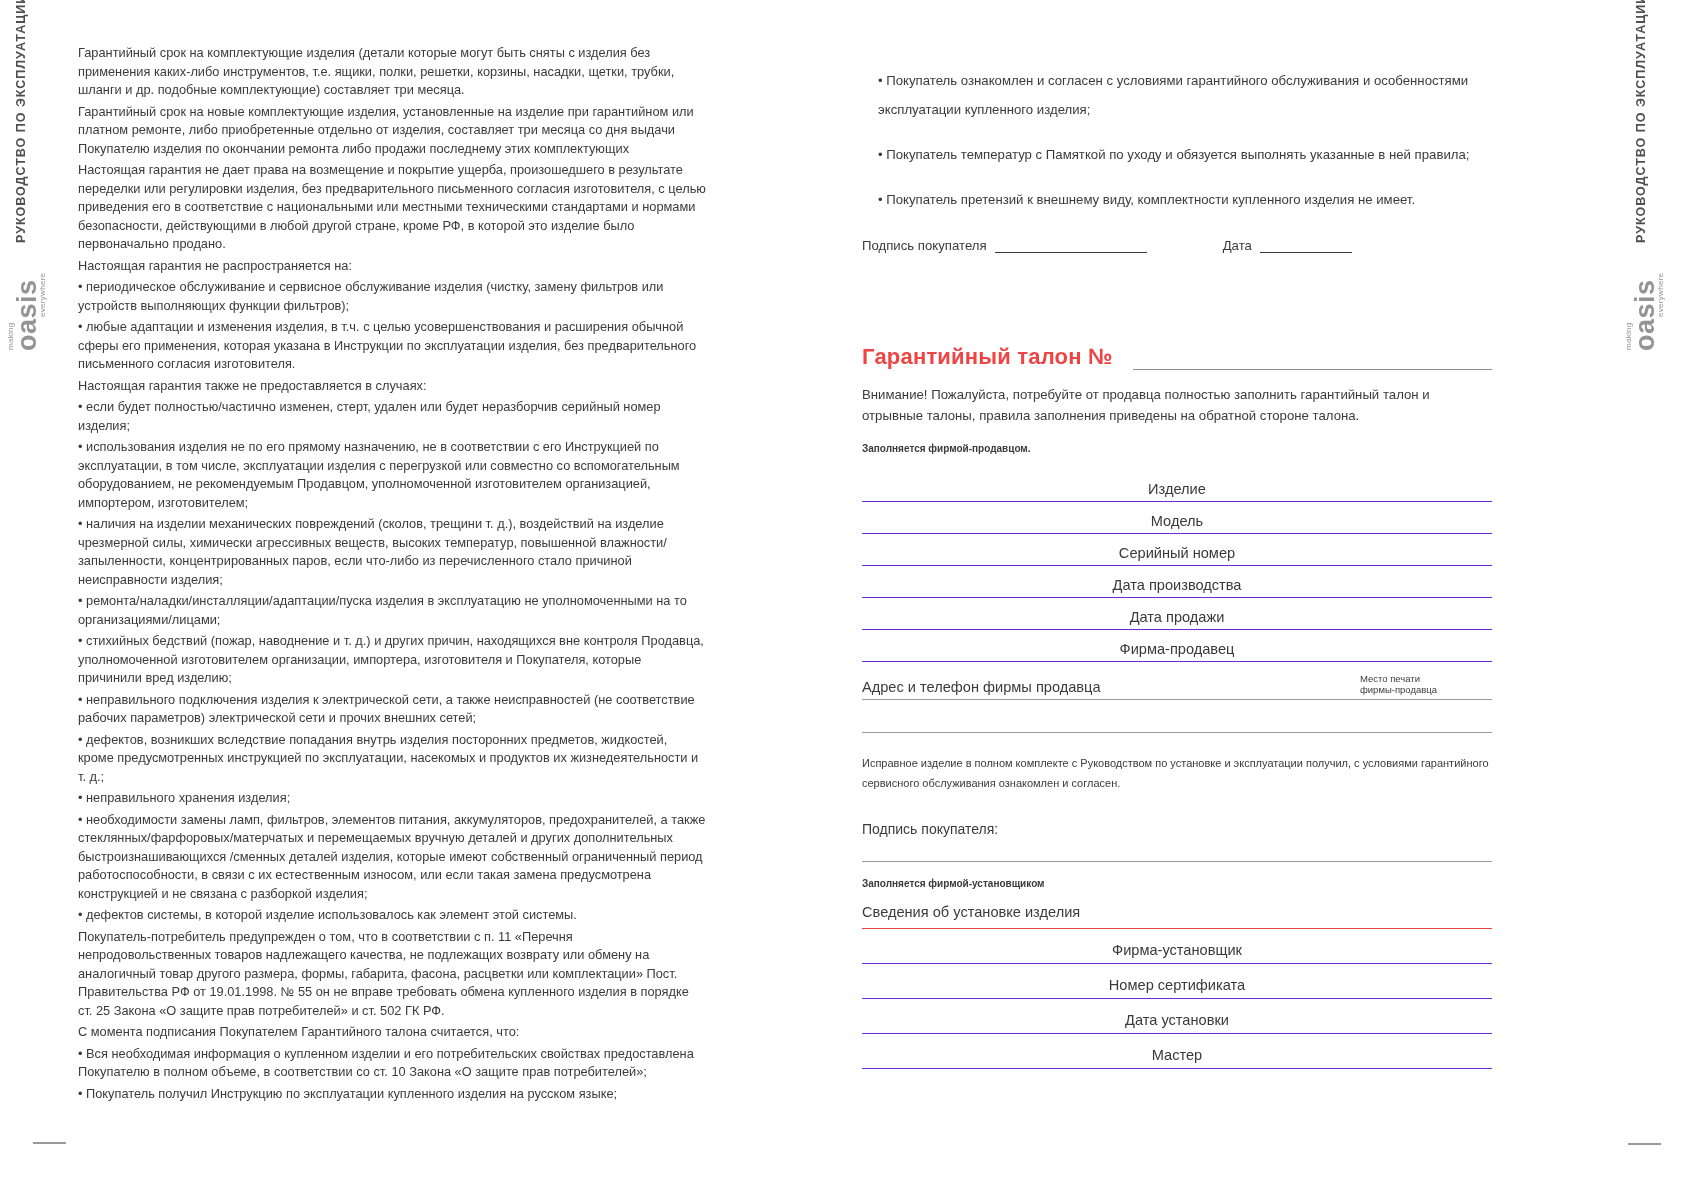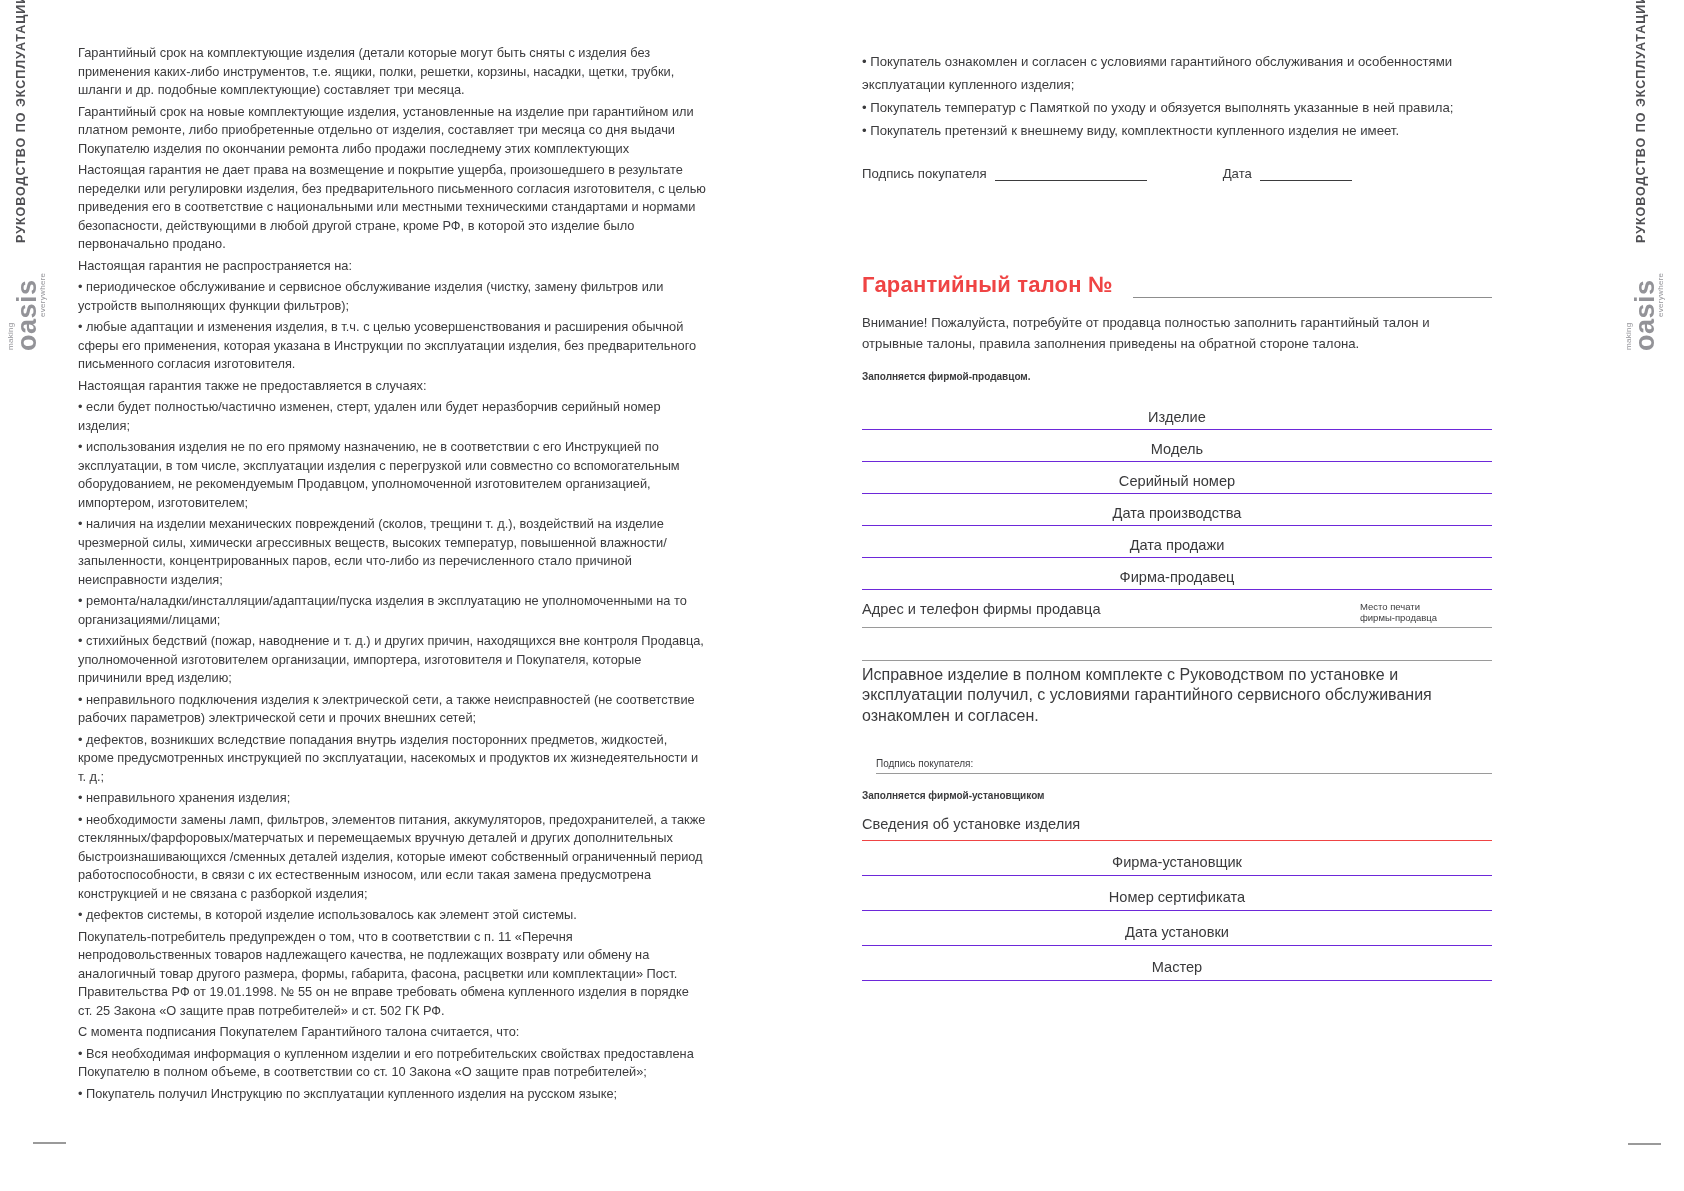--- a/index.html
+++ b/index.html
@@ -34,50 +34,50 @@
   .fold-mark { position:absolute; width:33px; height:0; border-top:2px solid #9a9a9a; }
   .fold-mark.left  { left:33px;  top:1142px; }
   .fold-mark.right { left:1628px; top:1143px; }
 
   
   .page-left { position:absolute; left:78px; top:44px; width:628px; }
   .page-left .para { margin:0 0 3px 0; font-size:12.8px; line-height:18.5px; }
 
   
   .page-right { position:absolute; left:862px; top:50px; width:630px; }
-  .page-right .para { margin:0; font-size:13.2px; line-height:23px; }
+  .page-right .para { margin:16px; font-size:13.2px; line-height:29px; }
 
   .sig-row { display:flex; align-items:flex-end; margin-top:24px; font-size:13.2px; }
   .sig-label { white-space:nowrap; }
   .sig-line  { width:152px; border-bottom:1.5px solid #3b3b3d; margin-left:8px; height:14px; }
   .date-label { margin-left:76px; white-space:nowrap; }
   .date-line  { width:92px; border-bottom:1.5px solid #3b3b3d; margin-left:8px; height:14px; }
 
   .coupon-title-row { display:flex; align-items:flex-end; margin-top:46px; }
   .coupon-title { font-size:22px; font-weight:bold; color:#ef4444; white-space:nowrap; letter-spacing:0.2px;margin-top:45px; }
   .title-line { flex:1; border-bottom:1px solid #8d8d8d; margin-left:20px; height:24px; }
 
   .notice { margin-top:15px; font-size:13.2px; line-height:20.5px; }
   .bold-note { font-weight:bold; font-size:10px; line-height:20.5px; }
 
   .fields { margin-top:10px; }
   .field-row {
     border-bottom:1px solid #6d28d9;
     padding:11px 0 4px 0; font-size:14.6px; color:#39393b;text-align:center;
   }
   .address-row {
-    display:flex; justify-content:space-between; 
+    display:flex; justify-content:space-between; align-items:flex-end;
     border-bottom:1px solid #9a9a9a; padding:11px 0 4px 0;
   }
   .address-label { font-size:14.6px; }
   .stamp-note { font-size:9.5px; line-height:11px; color:#3b3b3d; margin-right:55px; }
   .blank-row { height:32px; border-bottom:1px solid #9a9a9a; }
 
-  .received { margin-top:4px; font-size:16px; line-height:20.5px; }
-  .buyer-sig-row { border-bottom:1px solid #9a9a9a; padding:16px 0 4px 0; font-size:10px;margin-left:14px; }
+  .received { margin-top:20px; font-size:11px; line-height:20.5px; }
+  .buyer-sig-row { border-bottom:1px solid #9a9a9a; padding:16px 0 24px 0; font-size:14px; }
 
   .installer-header { margin-top:16px; font-weight:bold; font-size:10px; }
   .install-info-row { border-bottom:1px solid #ef4444; padding:5px 0 8px 0; font-size:14.6px; }
   .fields-installer .field-row { padding:13px 0 5px 0; }
 </style>
 </head>
 <body>
 
 <div class="sheet">
 

